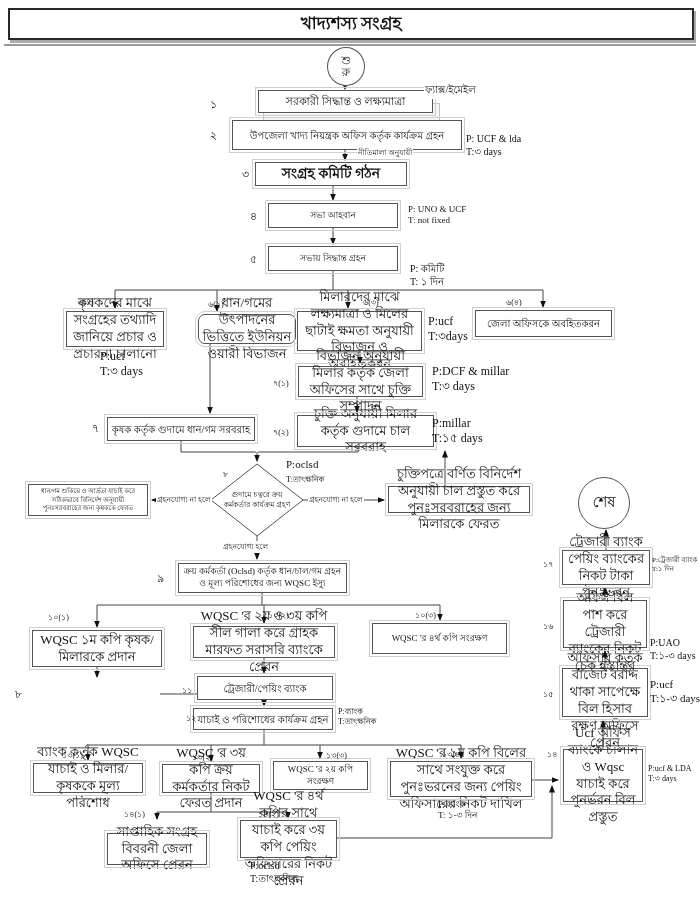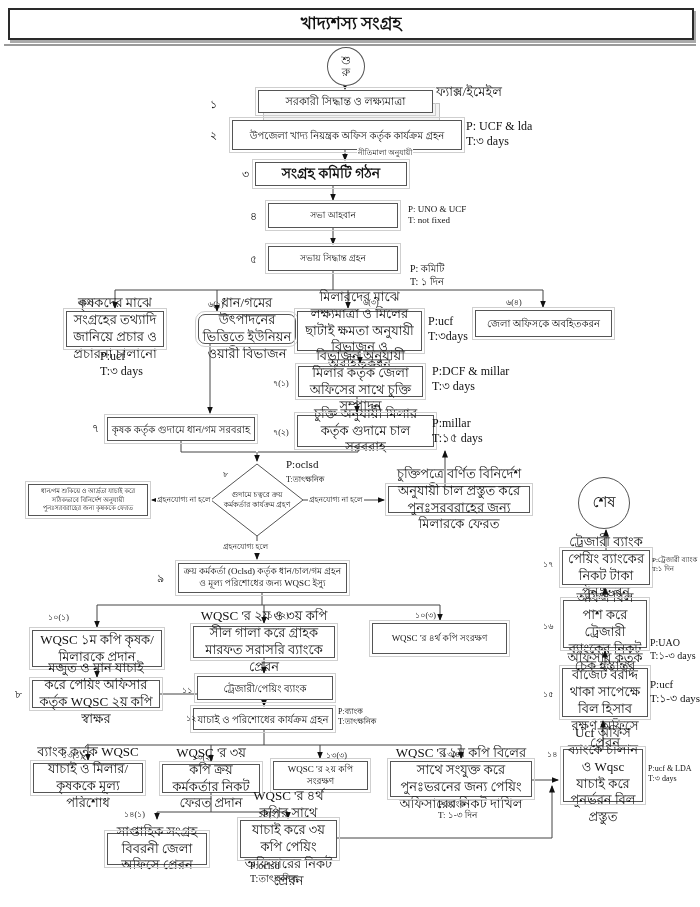--- a/index.html
+++ b/index.html
@@ -162,23 +162,20 @@
   <div class="nd" style="left:32px;top:630px;width:130px;height:37px;">
       <span>WQSC ১ম কপি কৃষক/মিলারকে প্রদান</span>
     </div>
   <div class="nd" style="left:193px;top:626px;width:142px;height:32px;">
       <span>WQSC 'র ২য় ও ৩য় কপি সীল গালা করে গ্রাহক মারফত সরাসরি ব্যাংকে প্রেরন</span>
     </div>
   <div class="nd f9" style="left:372px;top:623px;width:135px;height:31px;">
       <span>WQSC 'র ৪র্থ কপি সংরক্ষণ</span>
     </div>
 
-  <div class="nd" style="left:32px;top:680px;width:128px;height:28px;">
-      <span>মজুত ও মান যাচাই করে পেয়িং অফিসার কর্তৃক WQSC ২য় কপি স্বাক্ষর</span>
-    </div>
   <div class="nd f10" style="left:197px;top:676px;width:136px;height:24px;">
       <span>ট্রেজারী/পেয়িং ব্যাংক</span>
     </div>
   <div class="nd f10" style="left:193px;top:708px;width:140px;height:22px;">
       <span>যাচাই ও পরিশোধের কার্যক্রম গ্রহন</span>
     </div>
 
   <div class="nd" style="left:33px;top:763px;width:110px;height:30px;">
       <span>ব্যাংক কর্তৃক WQSC যাচাই ও মিলার/কৃষককে মূল্য পরিশোধ</span>
     </div>
@@ -236,35 +233,35 @@
   <div class="num numsm" style="left:192px;top:751px;">১৩(২)</div>
   <div class="num numsm" style="left:326px;top:749px;">১৩(৩)</div>
   <div class="num numsm" style="left:442px;top:748px;">১৩(৪)</div>
   <div class="num numsm" style="left:124px;top:808px;">১৪(১)</div>
   <div class="num numsm" style="left:258px;top:808px;">১৪(২)</div>
   <div class="num numsm" style="left:547px;top:748px;">১৪</div>
   <div class="num numsm" style="left:543px;top:688px;">১৫</div>
   <div class="num numsm" style="left:543px;top:620px;">১৬</div>
   <div class="num numsm" style="left:543px;top:558px;">১৭</div>
 
-  <div class="note" style="left:466px;top:119px;font-size:12px;"><span>P: UCF &amp; lda</span><br><span>T:৩ days</span></div>
+  <div class="note" style="left:466px;top:133px;font-size:10px;"><span>P: UCF &amp; lda</span><br><span>T:৩ days</span></div>
   <div class="note" style="left:408px;top:204px;"><span>P: UNO &amp; UCF</span><br><span>T: not fixed</span></div>
   <div class="note f10" style="left:410px;top:263px;"><span>P: কমিটি</span><br><span>T: ১ দিন</span></div>
   <div class="note notelg" style="left:100px;top:349px;"><span>P:ucf</span><br><span>T:৩ days</span></div>
   <div class="note notelg" style="left:428px;top:314px;"><span>P:ucf</span><br><span>T:৩days</span></div>
   <div class="note notelg" style="left:432px;top:364px;"><span>P:DCF &amp; millar</span><br><span>T:৩ days</span></div>
   <div class="note notelg" style="left:432px;top:416px;"><span>P:millar</span><br><span>T:১৫ days</span></div>
   <div class="note f11" style="left:286px;top:458px;"><span>P:oclsd</span><br><span style="font-size:8px;">T:তাৎক্ষনিক</span></div>
   <div class="note" style="left:338px;top:707px;font-size:8px;"><span>P:ব্যাংক</span><br><span>T:তাৎক্ষনিক</span></div>
   <div class="note" style="left:438px;top:799px;"><span>P:ব্যাংক</span><br><span>T: ১-৩ দিন</span></div>
   <div class="note f10" style="left:250px;top:860px;"><span>P:oclsd</span><br><span>T:তাৎক্ষনিক</span></div>
   <div class="note" style="left:648px;top:764px;font-size:8px;"><span>P:ucf &amp; LDA</span><br><span>T:৩ days</span></div>
   <div class="note f11" style="left:650px;top:678px;"><span>P:ucf</span><br><span>T:১-৩ days</span></div>
   <div class="note f10" style="left:650px;top:610px;margin-top:27px;"><span>P:UAO</span><br><span>T:১-৩ days</span></div>
   <div class="note notesm" style="left:652px;top:556px;"><span>P:ট্রেজারী ব্যাংক</span><br><span>T:১ দিন</span></div>
 
-  <div class="elabel" style="left:435px;top:82px;font-size:13px;">ফ্যাক্স/ইমেইল</div>
+  <div class="elabel" style="left:424px;top:82px;font-size:10px;">ফ্যাক্স/ইমেইল</div>
   <div class="elabel" style="left:357px;top:147px;">নীতিমালা অনুযায়ী</div>
   <div class="elabel" style="left:156px;top:494px;">গ্রহনযোগ্য না হলে</div>
   <div class="elabel" style="left:308px;top:494px;">গ্রহনযোগ্য না হলে</div>
   <div class="elabel" style="left:222px;top:541px;">গ্রহনযোগ্য হলে</div>
 
 </div>
 
 </body></html>

